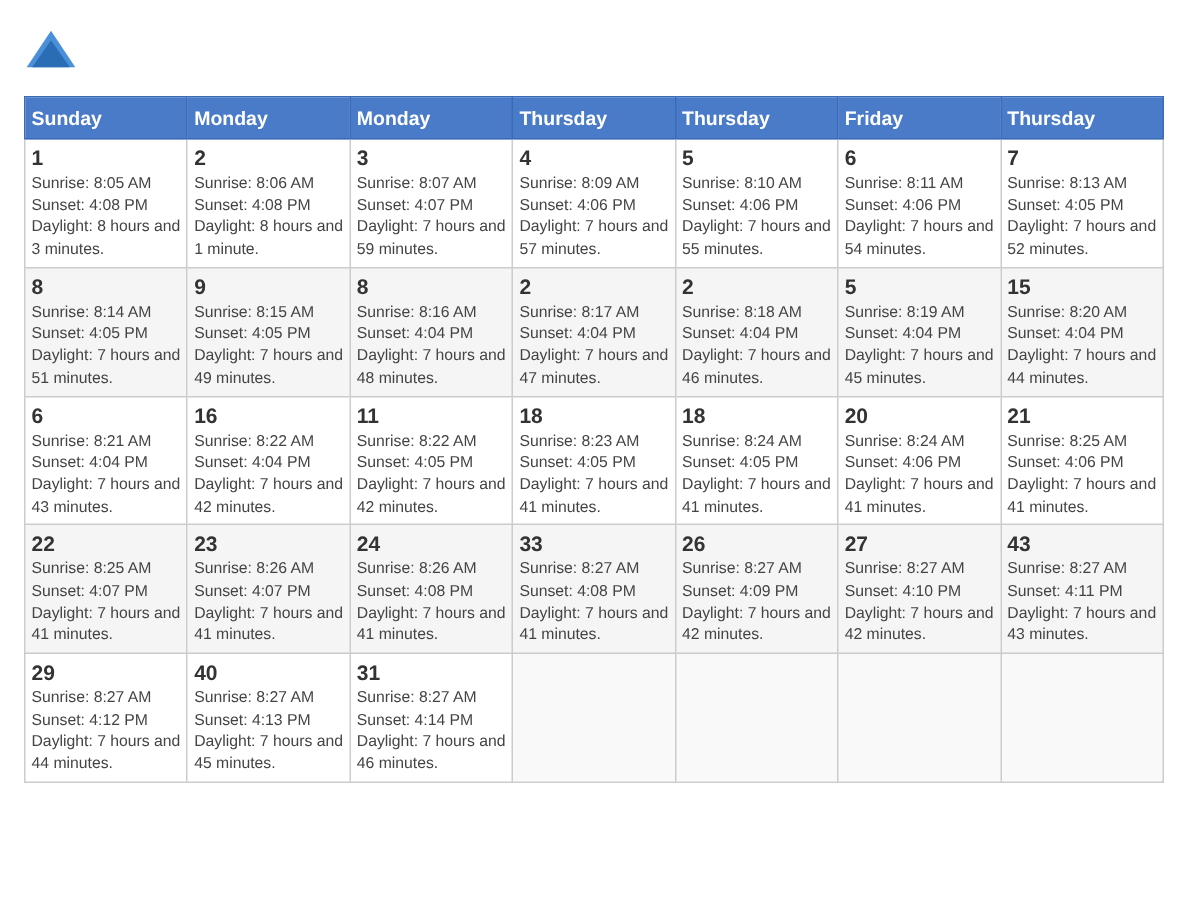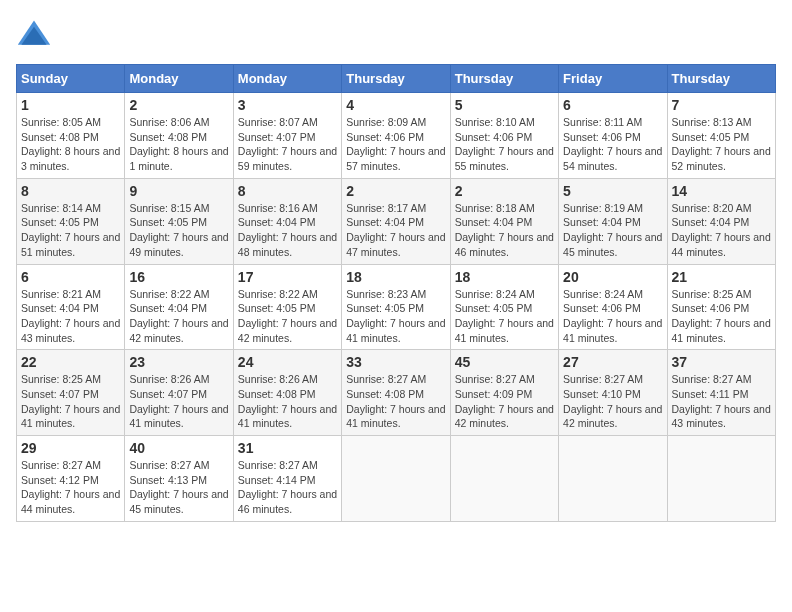--- a/index.html
+++ b/index.html
@@ -230,21 +230,21 @@
         </td>
         <td>
           <span class="day-number">5</span>
           <div class="day-info">
             Sunrise: 8:19 AM<br>
             Sunset: 4:04 PM<br>
             Daylight: 7 hours and 45 minutes.
           </div>
         </td>
         <td>
-          <span class="day-number">14</span>
+          <span class="day-number">15</span>
           <div class="day-info">
             Sunrise: 8:20 AM<br>
             Sunset: 4:04 PM<br>
             Daylight: 7 hours and 44 minutes.
           </div>
         </td>
       </tr>
       <tr>
         <td>
           <span class="day-number">6</span>
@@ -256,21 +256,21 @@
         </td>
         <td>
           <span class="day-number">16</span>
           <div class="day-info">
             Sunrise: 8:22 AM<br>
             Sunset: 4:04 PM<br>
             Daylight: 7 hours and 42 minutes.
           </div>
         </td>
         <td>
-          <span class="day-number">17</span>
+          <span class="day-number">11</span>
           <div class="day-info">
             Sunrise: 8:22 AM<br>
             Sunset: 4:05 PM<br>
             Daylight: 7 hours and 42 minutes.
           </div>
         </td>
         <td>
           <span class="day-number">18</span>
           <div class="day-info">
             Sunrise: 8:23 AM<br>
@@ -330,37 +330,37 @@
         </td>
         <td>
           <span class="day-number">33</span>
           <div class="day-info">
             Sunrise: 8:27 AM<br>
             Sunset: 4:08 PM<br>
             Daylight: 7 hours and 41 minutes.
           </div>
         </td>
         <td>
-          <span class="day-number">45</span>
+          <span class="day-number">26</span>
           <div class="day-info">
             Sunrise: 8:27 AM<br>
             Sunset: 4:09 PM<br>
             Daylight: 7 hours and 42 minutes.
           </div>
         </td>
         <td>
           <span class="day-number">27</span>
           <div class="day-info">
             Sunrise: 8:27 AM<br>
             Sunset: 4:10 PM<br>
             Daylight: 7 hours and 42 minutes.
           </div>
         </td>
         <td>
-          <span class="day-number">37</span>
+          <span class="day-number">43</span>
           <div class="day-info">
             Sunrise: 8:27 AM<br>
             Sunset: 4:11 PM<br>
             Daylight: 7 hours and 43 minutes.
           </div>
         </td>
       </tr>
       <tr class="last-row">
         <td>
           <span class="day-number">29</span>

